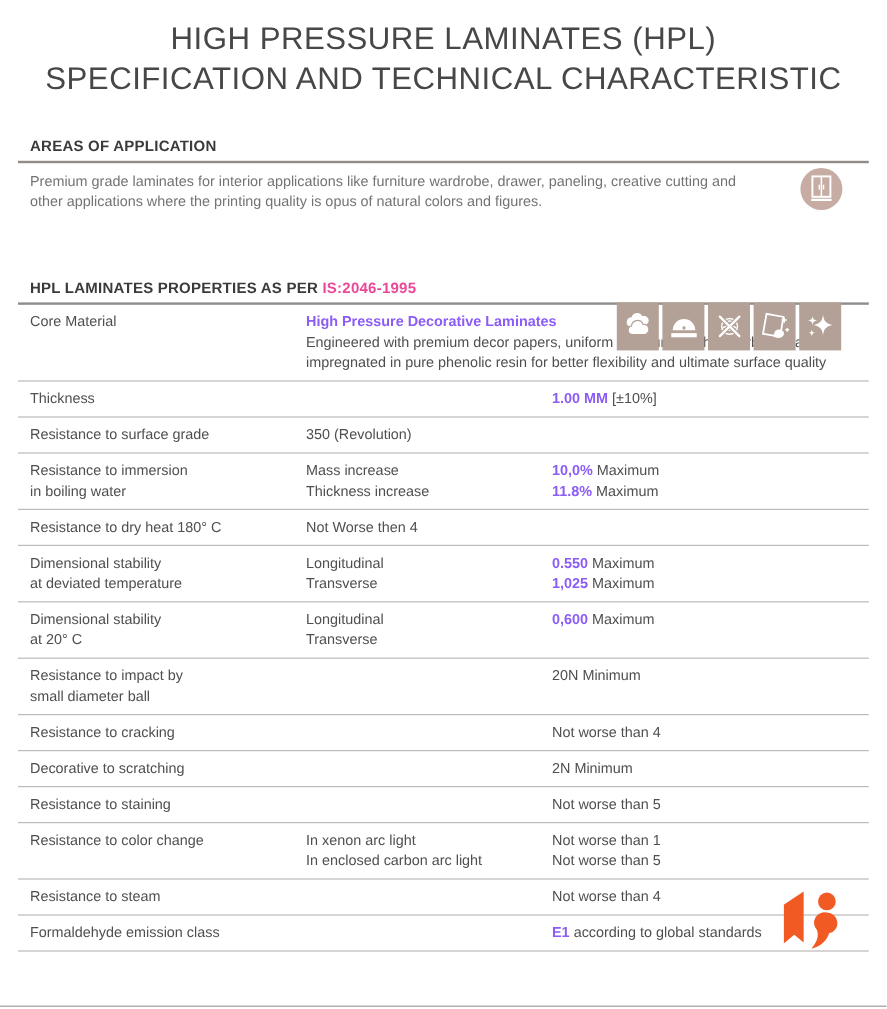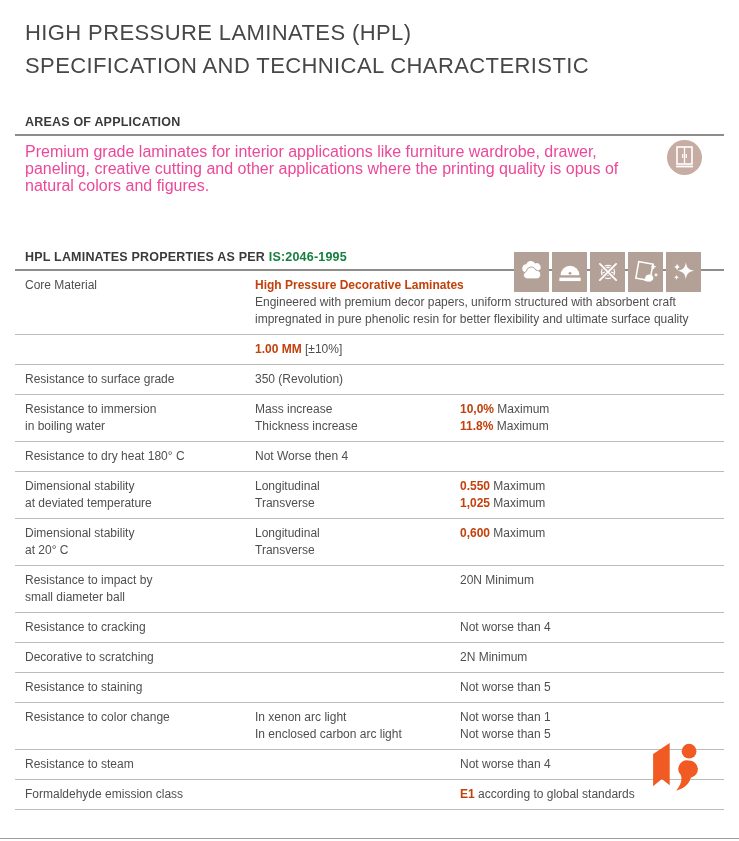--- a/index.html
+++ b/index.html
@@ -1,51 +1,51 @@
 <!DOCTYPE html>
 <html><head>
 <meta charset="utf-8">
 <style>
   html,body { margin:0; padding:0; background:#ffffff; }
   .page {
     position:relative; width:739px; height:841px; background:#ffffff;
     font-family:"Liberation Sans", sans-serif; color:#4e4e4e; overflow:hidden;
   }
   
-  .title { padding:16px 25px 0 25px; font-size:22px; line-height:33px;
-           color:#474747; letter-spacing:0.4px; font-weight:400; }
+  .title { padding:16px 25px 0 25px; font-size:26px; line-height:33px;
+           color:#474747; letter-spacing:0.4px; font-weight:400;text-align:center; }
   .title div { white-space:nowrap; }
 
   
   .sect { margin:0 15px; padding:0 0 5px 10px; border-bottom:2px solid #8f8c89;
           font-size:12.5px; font-weight:bold; color:#3a3a3a; letter-spacing:0.2px; }
   .areas-head { margin-top:33px; }
   .props-head { margin-top:56px; }
-  .red { color:#15803d; }
-
-  .areas-body { margin:7px 25px 0 25px; font-size:16px; line-height:17px;
-                max-width:605px; color:#ec4899; }
+  .red { color:#ec4899; }
+
+  .areas-body { margin:7px 25px 0 25px; font-size:12px; line-height:17px;
+                max-width:605px; color:#737373; }
 
   
   .circle-badge { position:absolute; top:140px; right:37px; width:35px; height:35px;
                   border-radius:50%; background:#c6aca3;
                   display:flex; align-items:center; justify-content:center; }
 
   
   .prop-icons { position:absolute; top:252px; right:38px; display:flex; gap:3px; }
   .tile { width:35px; height:40px; background:#b3a197;
           display:flex; align-items:center; justify-content:center; }
 
   
   .ptable { margin:0 15px; }
   .trow { display:grid; grid-template-columns:230px 205px 1fr;
           border-bottom:1px solid #bdbab7; padding:6px 0; }
   .cell { padding-left:10px; min-height:1px; }
   .line { font-size:12px; line-height:17px; white-space:nowrap; color:#4f4f4f; }
-  .line b { color:#c2410c; font-weight:bold; }
+  .line b { color:#8b5cf6; font-weight:bold; }
 
   .logo { position:absolute; right:36px; top:742px; }
   .bottom-rule { position:absolute; left:0; right:0; bottom:2px;
                  border-top:1px solid #9c9c9c; }
 </style>
 </head>
 <body>
 
 <div class="page">
 
@@ -122,20 +122,23 @@
           <div class="line">Core Material</div>
         </div>
         <div class="cell c2">
           <div class="line"><b>High Pressure Decorative Laminates</b></div>
           <div class="line">Engineered with premium decor papers, uniform structured with absorbent craft</div>
           <div class="line">impregnated in pure phenolic resin for better flexibility and ultimate surface quality</div>
         </div>
         <div class="cell c3"></div>
       </div>
       <div class="trow">
+        <div class="cell c1">
+          <div class="line">Thickness</div>
+        </div>
         <div class="cell c2"></div>
         <div class="cell c3">
           <div class="line"><b>1.00 MM</b> [±10%]</div>
         </div>
       </div>
       <div class="trow">
         <div class="cell c1">
           <div class="line">Resistance to surface grade</div>
         </div>
         <div class="cell c2">

